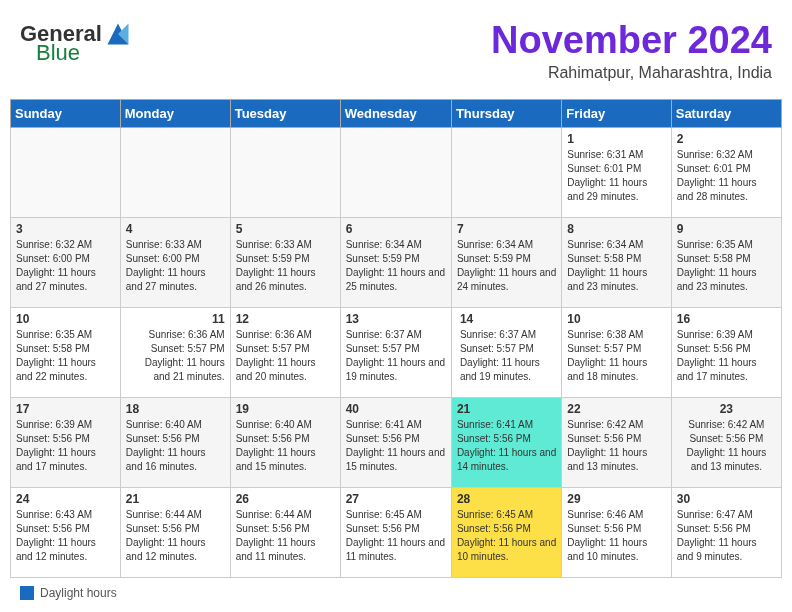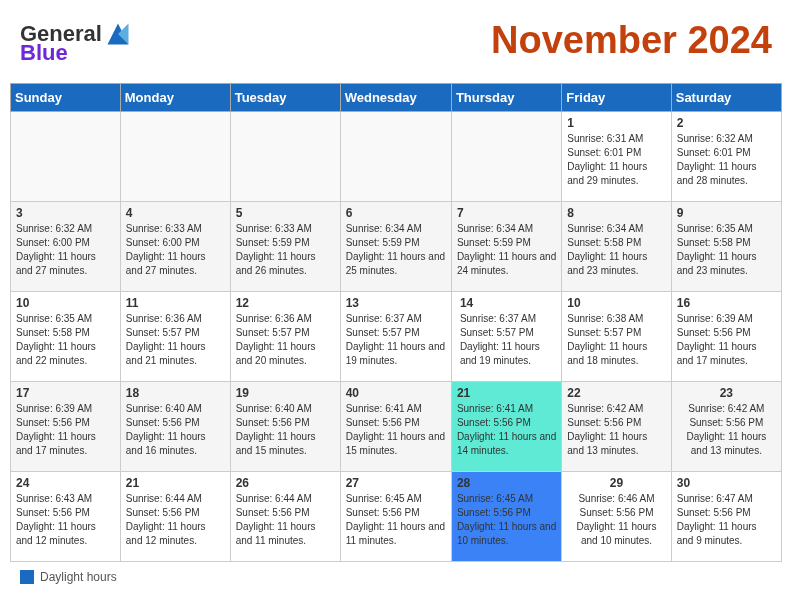--- a/index.html
+++ b/index.html
@@ -33,21 +33,21 @@
       width: 28px;
       height: 28px;
       margin-left: 2px;
     }
     .title-block {
       text-align: right;
     }
     .month-title {
       font-size: 38px;
       font-weight: bold;
-      color: #c2410c;
+      color: #6d28d9;
       line-height: 1.1;
     }
     .location {
       font-size: 16px;
       color: #444;
       margin-top: 2px;
     }
     .calendar {
       width: 100%;
       border-collapse: collapse;
@@ -116,24 +116,25 @@
 
 <div class="header">
   <div class="logo">
     <div class="logo-text">
       <span class="logo-general">General</span>
       <svg class="logo-icon" viewBox="0 0 40 40" xmlns="http://www.w3.org/2000/svg">
         <polygon points="5,35 20,5 35,35" fill="#1a6bbf"></polygon>
         <polygon points="20,20 35,5 35,35" fill="#5baee0"></polygon>
       </svg>
     </div>
-    <div style="font-size:22px;font-weight:bold;color:#6d28d9;margin-top:-8px;">Blue</div>
+    <div style="font-size:22px;font-weight:normal;color:#15803d;margin-top:-8px;margin-left:16px;">Blue</div>
   </div>
   <div class="title-block">
     <div class="month-title">November 2024</div>
+    <div class="location">Rahimatpur, Maharashtra, India</div>
   </div>
 </div>
 
 <table class="calendar">
   <thead>
     <tr>
     <th>Sunday</th>
         <th>Monday</th>
         <th>Tuesday</th>
         <th>Wednesday</th>
@@ -186,21 +187,21 @@
         <td style="background: rgb(245, 245, 245);">
           <span class="day-num">9</span>
           <div class="day-info">Sunrise: 6:35 AM<br>Sunset: 5:58 PM<br>Daylight: 11 hours and 23 minutes.</div>
         </td>
       </tr>
       <tr>
         <td style="background: rgb(255, 255, 255);">
           <span class="day-num">10</span>
           <div class="day-info">Sunrise: 6:35 AM<br>Sunset: 5:58 PM<br>Daylight: 11 hours and 22 minutes.</div>
         </td>
-        <td style="background: rgb(255, 255, 255);">
+        <td style="background: rgb(255, 255, 255); text-align: right;">
           <span class="day-num">11</span>
           <div class="day-info">Sunrise: 6:36 AM<br>Sunset: 5:57 PM<br>Daylight: 11 hours and 21 minutes.</div>
         </td>
         <td style="background: rgb(255, 255, 255);">
           <span class="day-num">12</span>
           <div class="day-info">Sunrise: 6:36 AM<br>Sunset: 5:57 PM<br>Daylight: 11 hours and 20 minutes.</div>
         </td>
         <td style="background: rgb(255, 255, 255);">
           <span class="day-num">13</span>
           <div class="day-info">Sunrise: 6:37 AM<br>Sunset: 5:57 PM<br>Daylight: 11 hours and 19 minutes.</div>
@@ -258,25 +259,25 @@
           <div class="day-info">Sunrise: 6:44 AM<br>Sunset: 5:56 PM<br>Daylight: 11 hours and 12 minutes.</div>
         </td>
         <td style="background: rgb(255, 255, 255);">
           <span class="day-num">26</span>
           <div class="day-info">Sunrise: 6:44 AM<br>Sunset: 5:56 PM<br>Daylight: 11 hours and 11 minutes.</div>
         </td>
         <td style="background: rgb(255, 255, 255);">
           <span class="day-num">27</span>
           <div class="day-info">Sunrise: 6:45 AM<br>Sunset: 5:56 PM<br>Daylight: 11 hours and 11 minutes.</div>
         </td>
-        <td style="background: #3b82f6;">
+        <td style="background: #fde047;">
           <span class="day-num">28</span>
           <div class="day-info">Sunrise: 6:45 AM<br>Sunset: 5:56 PM<br>Daylight: 11 hours and 10 minutes.</div>
         </td>
-        <td style="background: rgb(255, 255, 255); text-align: center;">
+        <td style="background: rgb(255, 255, 255);">
           <span class="day-num">29</span>
           <div class="day-info">Sunrise: 6:46 AM<br>Sunset: 5:56 PM<br>Daylight: 11 hours and 10 minutes.</div>
         </td>
         <td style="background: rgb(255, 255, 255);">
           <span class="day-num">30</span>
           <div class="day-info">Sunrise: 6:47 AM<br>Sunset: 5:56 PM<br>Daylight: 11 hours and 9 minutes.</div>
         </td>
       </tr>
     </tbody>
 </table>

